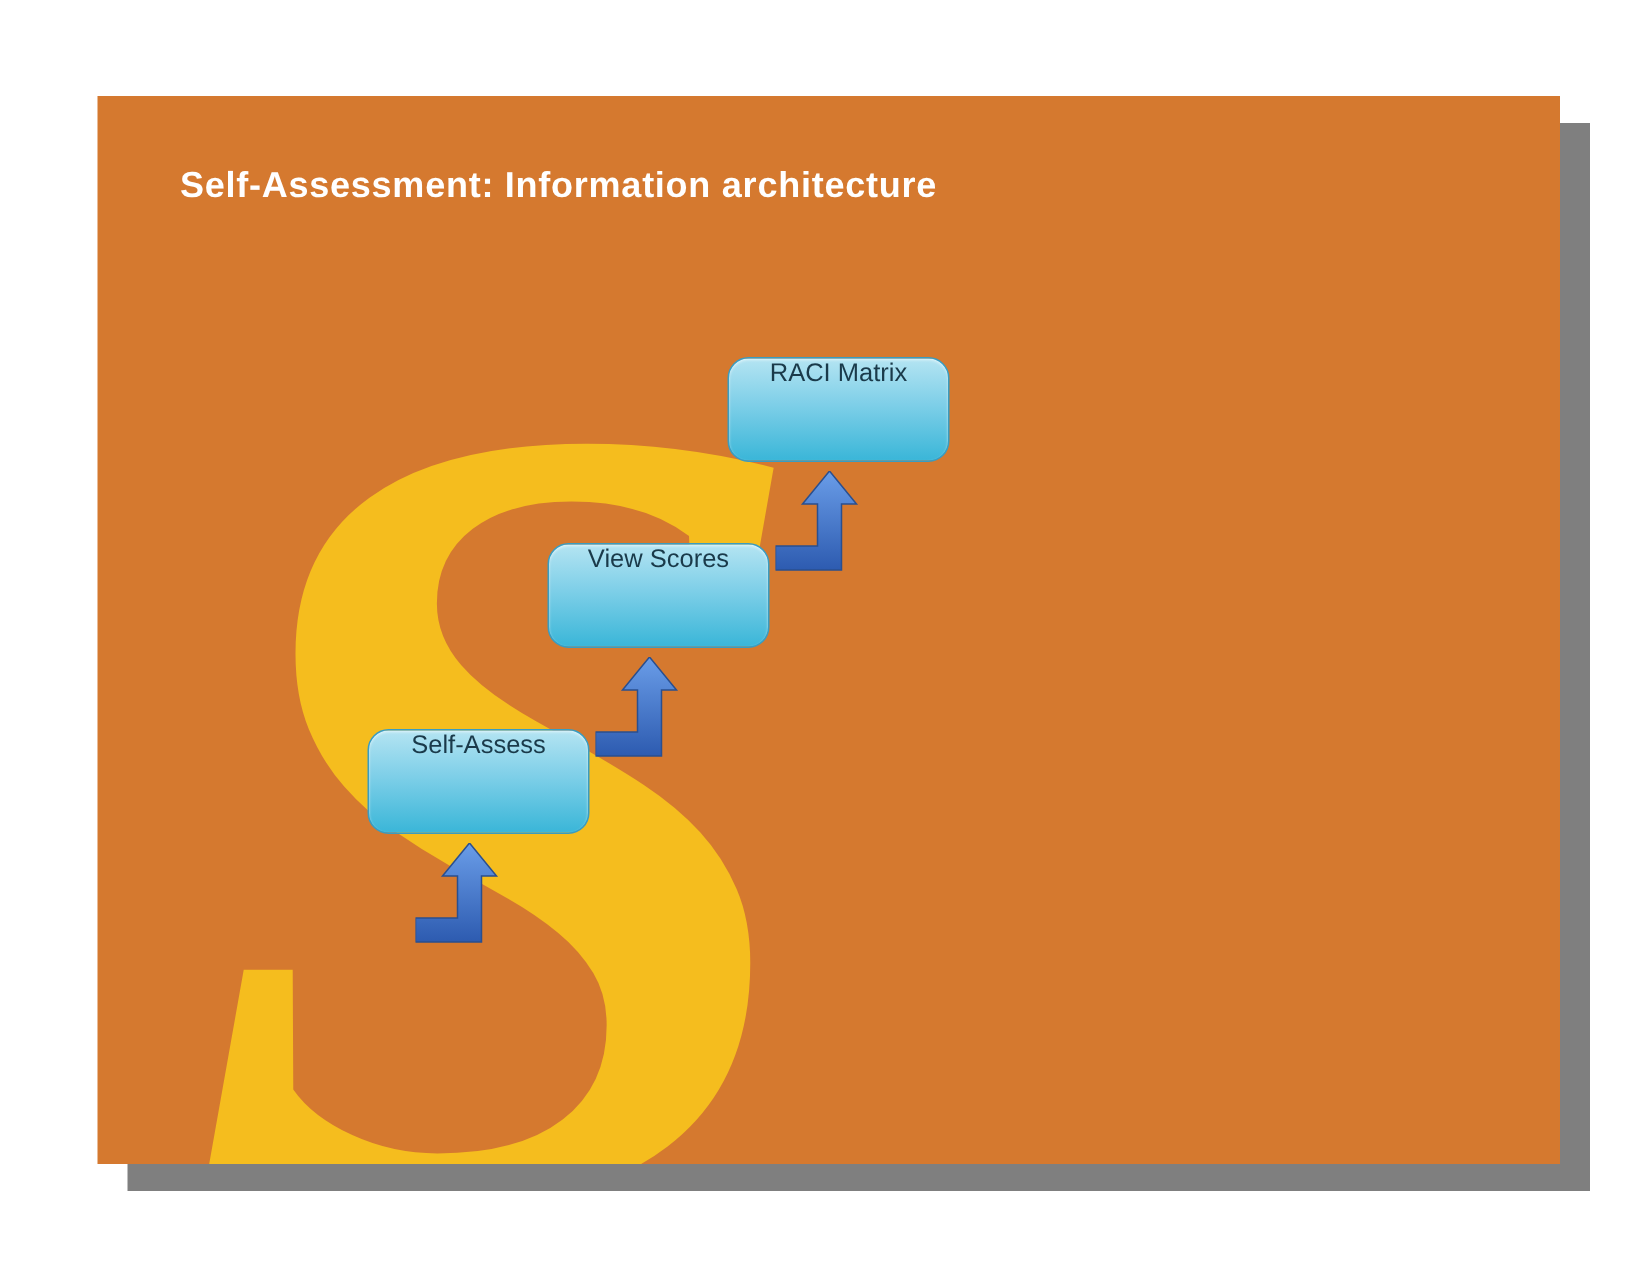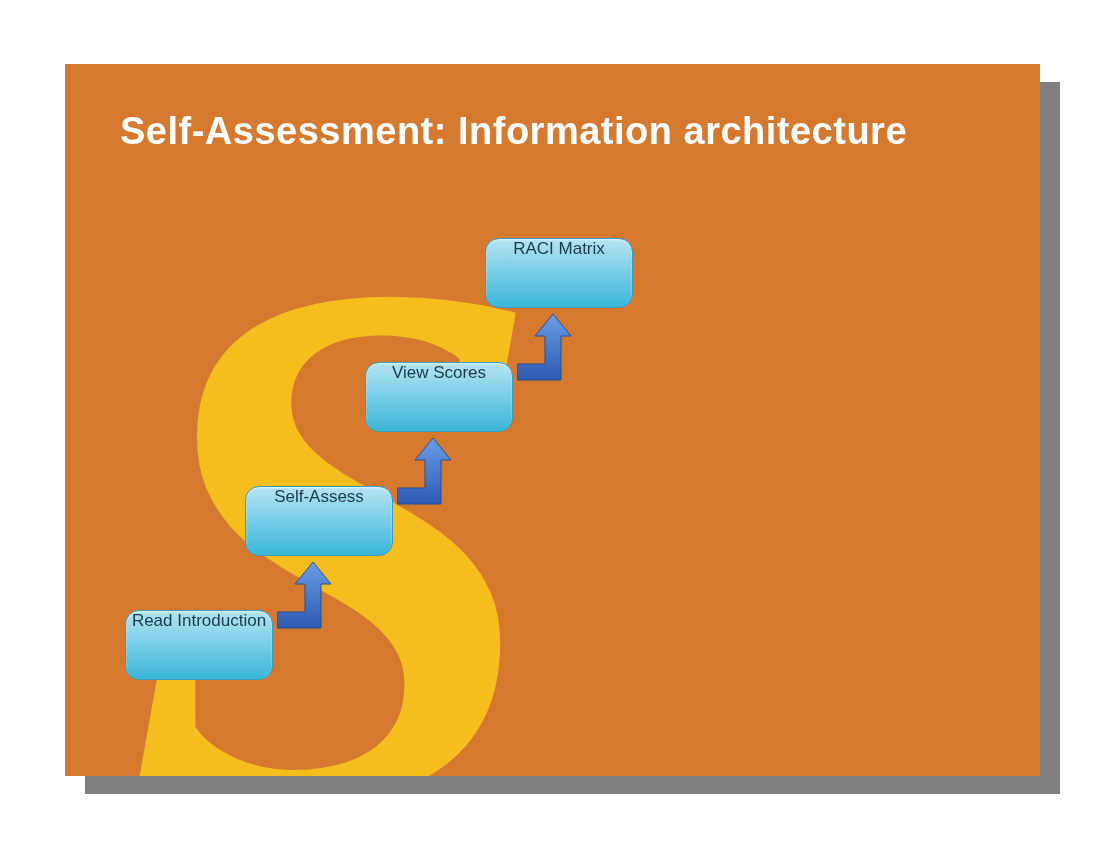--- a/index.html
+++ b/index.html
@@ -27,21 +27,21 @@
     width: 975px;
     height: 712px;
     background: #d5792f;
     overflow: hidden;
   }
   .title {
     position: absolute;
     left: 55px;
     top: 46px;
     color: #ffffff;
-    font-size: 38px;
+    font-size: 24px;
     font-weight: 900;
     letter-spacing: 0.5px;
   }
   .bg-letter {
     position: absolute;
     color: #f5bd1e;
     font-family: Georgia, 'Times New Roman', serif;
     font-style: italic;
     font-weight: bold;
     font-size: 760px;
@@ -78,23 +78,20 @@
 <body>
 
 <div class="shadow-card"></div>
 
 <div class="slide">
 
   <div class="bg-letter">S</div>
 
   <div class="title">Self-Assessment: Information architecture</div>
 
-  <div class="step-box" style="left:60px; top:546px;">
-    <span>Read Introduction</span>
-  </div>
 
   <div class="step-box" style="left:180px; top:422px;">
     <span>Self-Assess</span>
   </div>
 
   <div class="step-box" style="left:300px; top:298px;">
     <span>View Scores</span>
   </div>
 
   <div class="step-box" style="left:420px; top:174px;">

